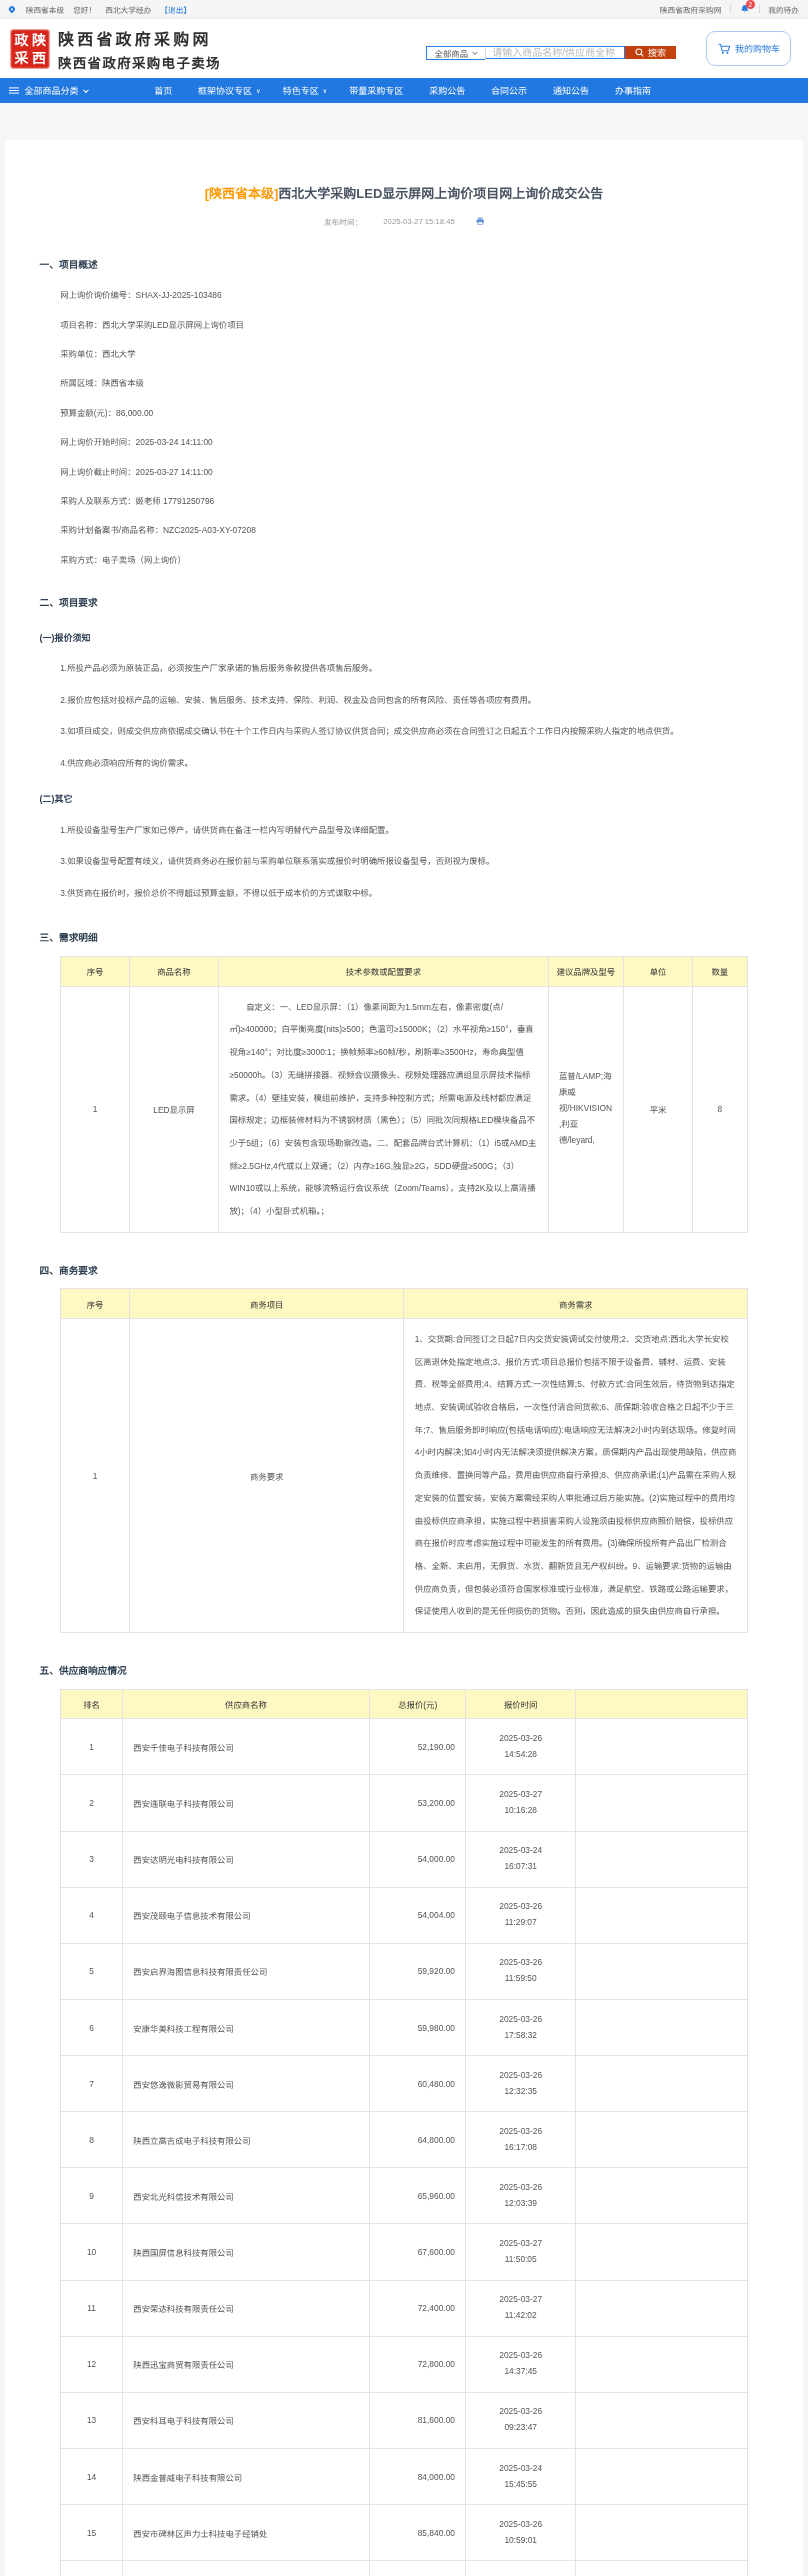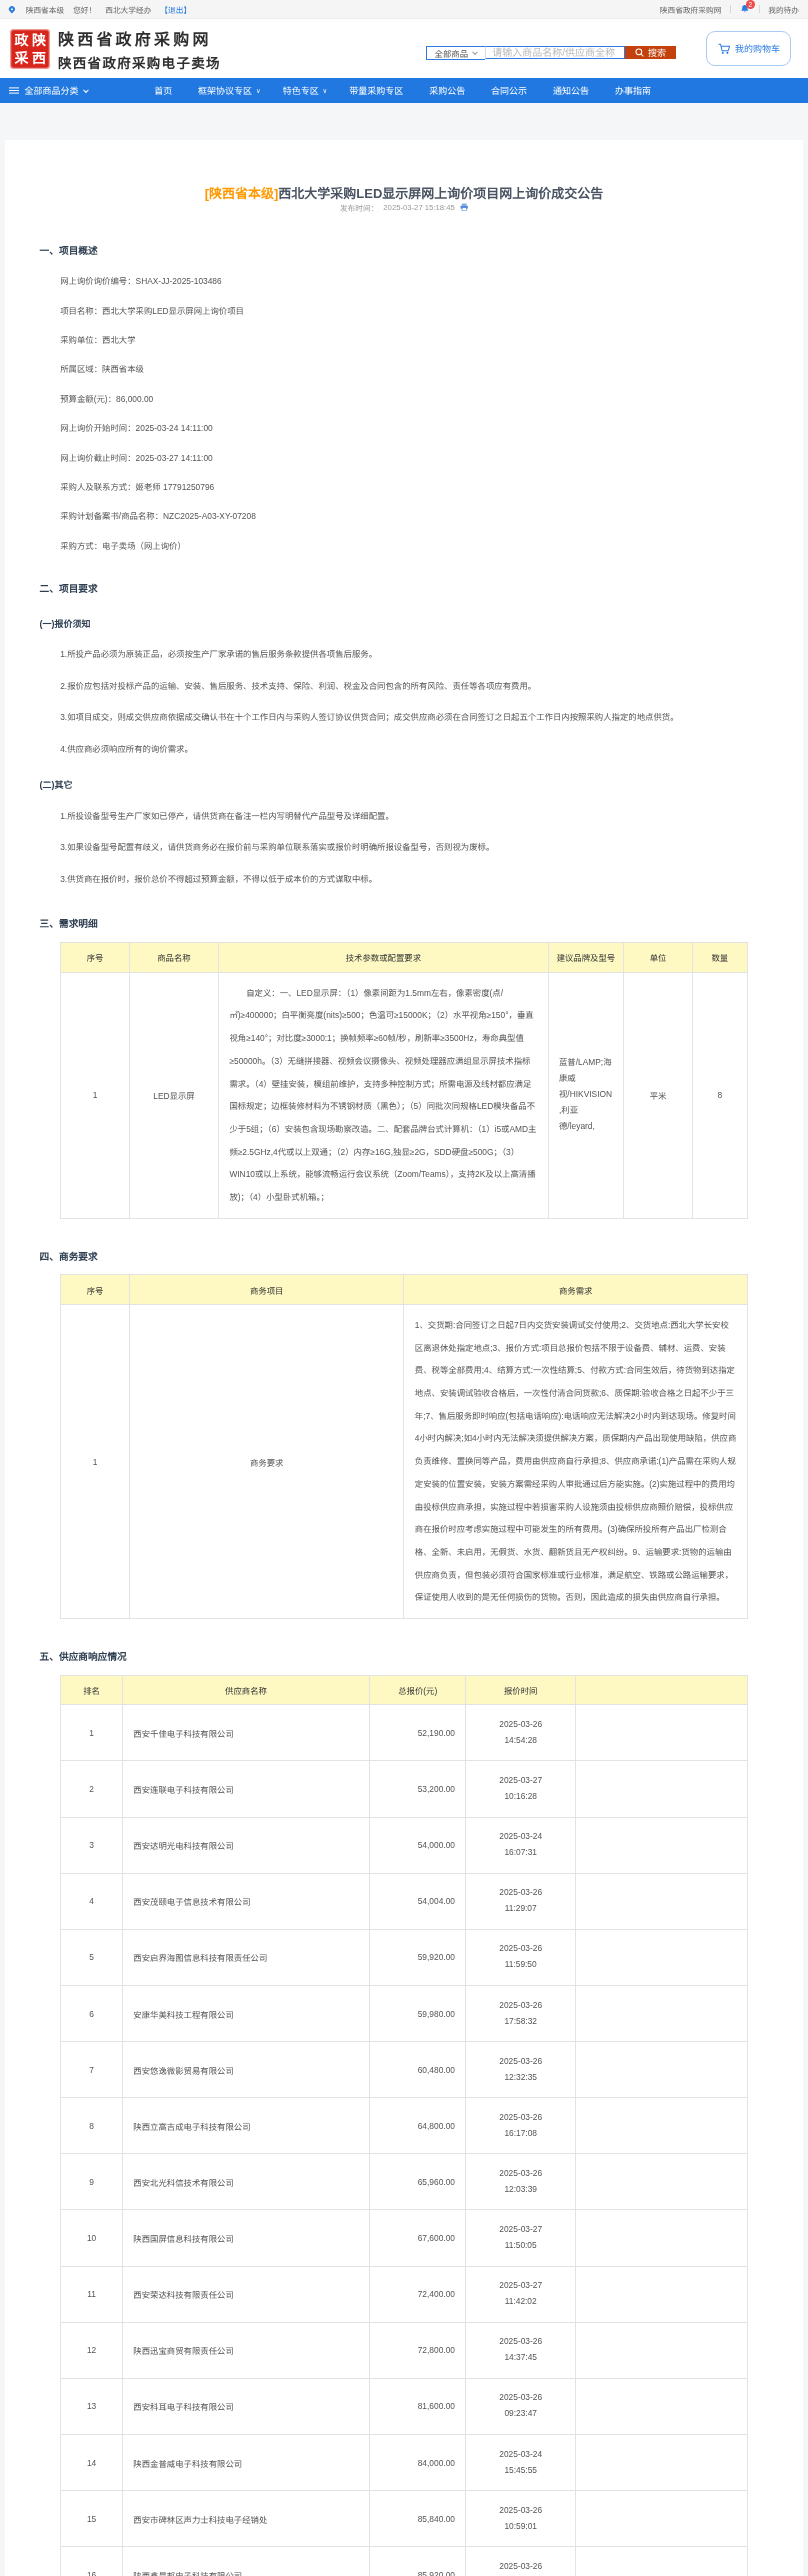--- a/index.html
+++ b/index.html
@@ -39,21 +39,21 @@
   .catalog { display:flex; align-items:center; gap:5.8px; padding-right:22px; cursor:pointer; }
   .burger { width:9.7px; height:1.3px; background:#fff; box-shadow:0 2.6px 0 #fff, 0 5.2px 0 #fff; display:inline-block; transform:translateY(-2.6px); }
   .nav-items { display:flex; align-items:center; gap:22px; margin-left:44px; }
   .nav-item { display:inline-flex; align-items:center; gap:3.9px; cursor:pointer; }
   .nav-caret { font-size:6.4px; }
 
   
   .content-card { background:#fff; margin:37px 5.2px 0; padding:43px 55px 30px; }
   .ann-title { text-align:center; font-size:13px; font-weight:bold; color:#495362; }
   .ann-title .prefix { color:#f90; }
-  .pub-line { text-align:center; font-size:7.7px; color:#9a9a9a; display:flex; justify-content:center; align-items:center; gap:5px; }
+  .pub-line { text-align:center; margin-top:14px; font-size:7.7px; color:#9a9a9a; display:flex; justify-content:center; align-items:center; gap:21px; }
 
   h2.sec { font-size:9.7px; font-weight:bold; color:#2f3f52; margin:30px 0 3.9px -20.6px; }
   h3.subsec { font-size:9px; font-weight:bold; color:#2f3f52; margin:22px 0 1.3px -20.6px; }
   .field { margin:17.4px 0; font-size:8.4px; color:#555; }
   .field .lab { color:#555; }
   .field .val { color:#555; }
   .req-item { margin:17.4px 0; font-size:8.4px; color:#555; line-height:1.7; }
 
   table.tbl { width:100%; border-collapse:collapse; table-layout:fixed; margin:11.6px 0 6.4px; }
   .tbl th { background:#fef9c3; border:0.6px solid #e3e3e3; font-weight:normal; font-size:8.4px; color:#333; padding:8.4px 5.2px; }

